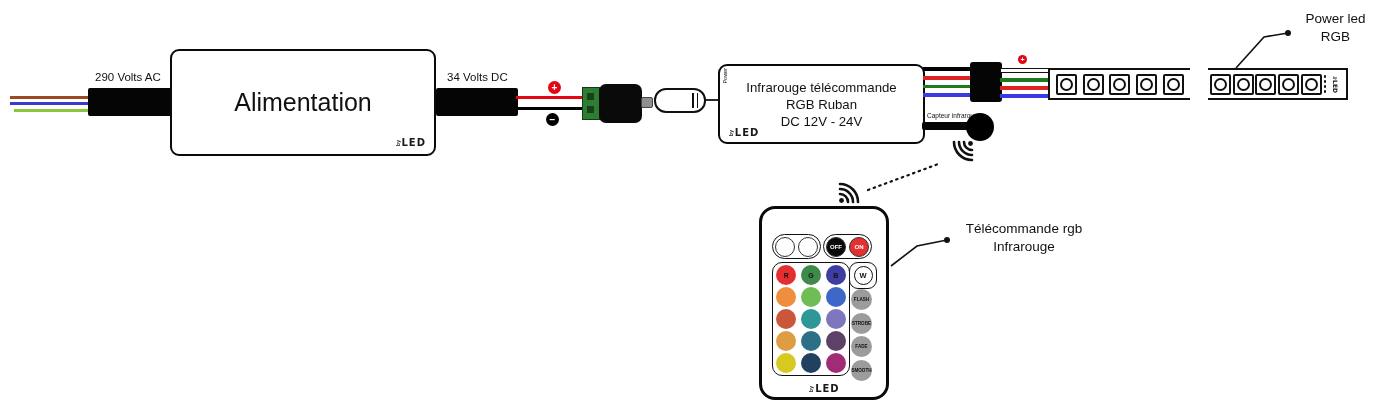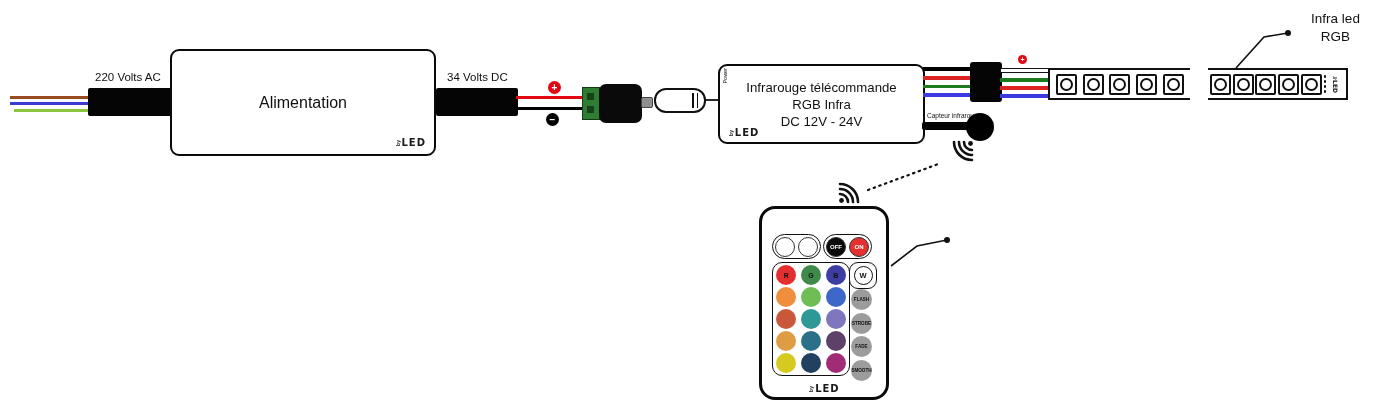--- a/index.html
+++ b/index.html
@@ -14,21 +14,21 @@
   .wire  { position:absolute; }
   .box   { position:absolute; background:#fff; border:2.5px solid #0a0a0a; border-radius:9px; }
   .badge { position:absolute; border-radius:50%; color:#fff; display:flex; align-items:center;
            justify-content:center; font-weight:bold; line-height:1; }
   
   .brand { position:absolute; display:inline-flex; align-items:center; gap:1px; color:#1a1a1a; }
   .brand .by  { font-size:5px; font-weight:700; transform:rotate(-90deg); }
   .brand .led { font-size:10px; font-weight:800; letter-spacing:1px; font-family:"DejaVu Sans",sans-serif; }
   
   #psu { left:170px; top:49px; width:266px; height:107px; display:flex; align-items:center; justify-content:center; }
-  #psu .title { font-size:16px; }
+  #psu .title { font-size:25px; }
   
   #receiver { left:718px; top:64px; width:207px; height:80px; display:flex; flex-direction:column;
               align-items:center; justify-content:center; gap:2px; font-size:13.2px; }
   .vtext { position:absolute; writing-mode:vertical-rl; transform:rotate(180deg); font-size:5.5px; color:#111; }
   
   #green-term { position:absolute; left:582px; top:87px; width:18px; height:33px; background:#2e7d32; border:1px solid #143a16; }
   #green-term i { position:absolute; left:4px; width:7px; height:7px; background:#16421a; }
   #jack-body { position:absolute; left:599px; top:84px; width:43px; height:39px; background:#0a0a0a; border-radius:7px; }
   #jack-tip  { position:absolute; left:641px; top:97px; width:12px; height:11px; background:#8f8f8f; border:1px solid #444; border-radius:2px; }
   #plug { position:absolute; left:654px; top:88px; width:52px; height:25px; background:#fff; border:2px solid #111; border-radius:12px; }
@@ -73,21 +73,21 @@
 </style>
 </head>
 <body>
 
 <div class="stage">
 
   <div class="wire" style="left: 10px; top: 96px; width: 80px; height: 3px; background-color: rgb(154, 74, 32);"></div>
   <div class="wire" style="left: 10px; top: 102px; width: 80px; height: 3px; background-color: rgb(59, 59, 208);"></div>
   <div class="wire" style="left: 14px; top: 109px; width: 76px; height: 3px; background-color: rgb(140, 198, 63);"></div>
   <div class="cable" style="left:88px;top:88px;width:84px;height:28px;"></div>
-  <div class="lbl" style="left:95px;top:71px;">220 Volts AC</div>
+  <div class="lbl" style="left:95px;top:71px;">290 Volts AC</div>
 
   <div class="box" id="psu">
     <span class="title">Alimentation</span>
     <span class="brand" style="right:8px;bottom:6px;">
       <span class="by">by</span>
         <span class="led">LED</span>
     </span>
   </div>
   <div class="lbl" style="left:447px;top:71px;">34 Volts DC</div>
 
@@ -102,21 +102,21 @@
       <i style="top:18px;"></i>
     </div>
   <div id="jack-body"></div>
   <div id="jack-tip"></div>
   <div id="plug">
       <span class="ridges"></span>
     </div>
 
   <div class="box" id="receiver">
     <span>Infrarouge télécommande</span>
-    <span>RGB Infra</span>
+    <span>RGB Ruban</span>
     <span>DC 12V - 24V</span>
     <span class="brand" style="left:8px;bottom:4px;">
       <span class="by">by</span>
         <span class="led">LED</span>
     </span>
   </div>
   <span class="vtext" style="left:722px;top:68px;">Power</span>
 
   <div class="lbl" id="sensor-label">Capteur infrarouge</div>
   <div class="cable" id="sensor-cable"></div>
@@ -173,24 +173,28 @@
           <span class="pad"></span>
           <span class="pad"></span>
         </span>
       <span class="brand-vert">
         <span class="by">by</span>
           <span class="led">LED</span>
       </span>
     </span>
   </div>
   <div class="lbl-big" style="left:1288px;top:10px;width:95px;">
-    <span>Infra led</span><br>
+    <span>Power led</span><br>
     <span>RGB</span>
   </div>
 
+  <div class="lbl-big" style="left:950px;top:220px;width:148px;">
+    <span>Télécommande rgb</span><br>
+    <span>Infrarouge</span>
+  </div>
 
   <div id="remote">
     <div class="tg-row">
       <div class="tg">
         <div class="cbtn" style="background-color: rgb(255, 255, 255); color: rgb(17, 17, 17);"></div>
         <div class="cbtn" style="background-color: rgb(255, 255, 255); color: rgb(17, 17, 17);"></div>
       </div>
       <div class="tg">
         <div class="cbtn" style="background-color: rgb(10, 10, 10); color: rgb(255, 255, 255);">OFF</div>
         <div class="cbtn" style="background-color: rgb(229, 48, 48); color: rgb(255, 255, 255);">ON</div>

